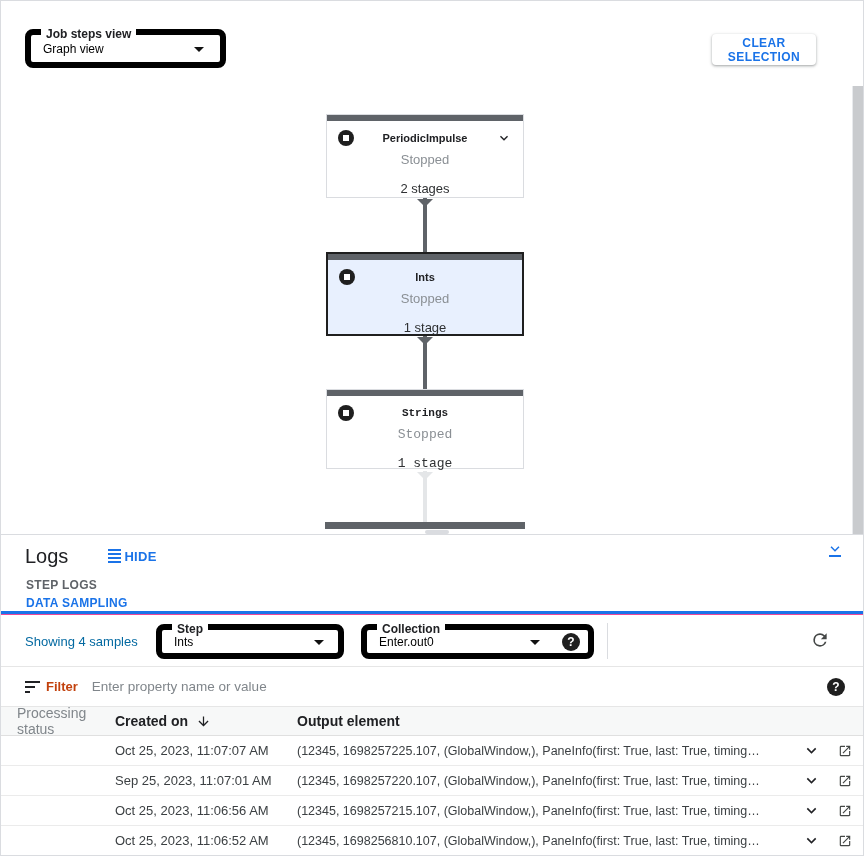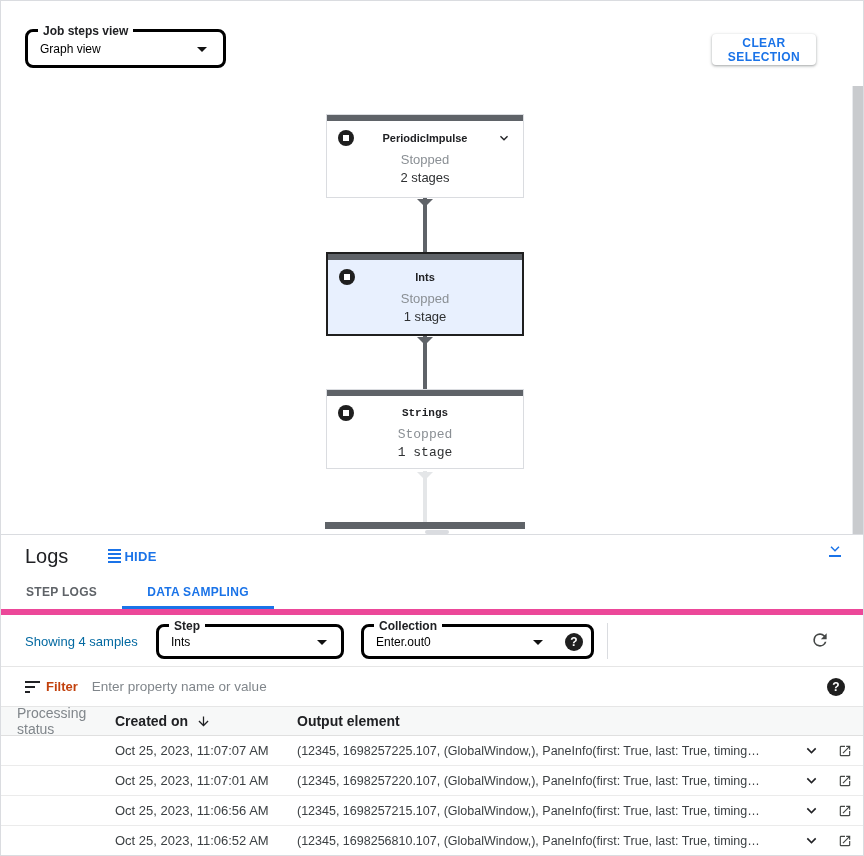--- a/index.html
+++ b/index.html
@@ -4,21 +4,21 @@
 <style>
   * { margin:0; padding:0; box-sizing:border-box; }
   body { background:#fff; }
   #root {
     position:relative; width:864px; height:856px;
     background:#fff; border:1px solid #dadce0; overflow:hidden;
     font-family:"Liberation Sans", sans-serif; color:#202124;
   }
 
   
-  .field { position:absolute; border:3px solid #000000; border-radius:8px; background:#fff; }
+  .field { position:absolute; border:6px solid #000000; border-radius:8px; background:#fff; }
   .flabel { position:absolute; top:-8px; left:10px; background:#fff; padding:0 5px;
             font-size:12px; font-weight:700; color:#202124; line-height:15px; white-space:nowrap; }
   .fvalue { position:absolute; left:12px; top:50%; transform:translateY(-50%);
             font-size:12px; color:#000000; white-space:nowrap; }
   .dd-arrow { position:absolute; top:50%; margin-top:-2px; width:0; height:0;
               border-left:5px solid transparent; border-right:5px solid transparent;
               border-top:5px solid #111; }
 
   .job-steps { left:24px; top:28px; width:201px; height:39px; }
   .job-steps .dd-arrow { right:16px; }
@@ -35,21 +35,21 @@
           border:1px solid #dadce0; }
   .node .topbar { height:6px; background:#5f6368; width:100%; }
   .node.selected { background:#e8f0fe; border:2px solid #1f1f1f; }
   .node-row1 { display:flex; align-items:center; padding:0 11px; margin-top:7px; height:20px; }
   .rec-icon { width:16px; height:16px; border-radius:50%; background:#1f1f1f;
               position:relative; flex:0 0 16px; }
   .rec-icon::after { content:""; position:absolute; left:5px; top:5px; width:6px; height:6px; background:#fff; }
   .node-title { flex:1; text-align:center; font-size:11px; font-weight:700; color:#202124; }
   .node-chev { width:16px; height:16px; flex:0 0 16px; }
   .node-status { text-align:center; font-size:13px; color:#8a8f94; margin-top:3px; line-height:17px; }
-  .node-stages { text-align:center; font-size:13px; color:#2f3133; margin-top:1px; line-height:17px; }
+  .node-stages { text-align:center; font-size:13px; color:#2f3133; margin-top:12px; line-height:17px; }
 
   .edge { position:absolute; width:4px; background:#5f6368; left:422px; }
   .edge.light { background:#e4e6e8; }
   .edge-arrow { position:absolute; left:416px; width:0; height:0;
     border-left:8px solid transparent; border-right:8px solid transparent;
     border-top:8px solid #5f6368; }
   .edge-arrow.light { border-top-color:#e4e6e8; }
   .partial-node-bar { position:absolute; left:324px; top:521px; width:200px; height:7px; background:#5f6368; }
   .h-scroll-thumb { position:absolute; left:424px; top:529px; width:24px; height:4px; background:#dadce0; border-radius:2px; }
   .v-scrollbar { position:absolute; left:851px; top:85px; width:11px; height:448px; background:#c9cbce; border-left:1px solid #e8eaed; }
@@ -61,21 +61,21 @@
   .hide-btn { display:flex; align-items:center; margin-left:40px; cursor:pointer; background:none; border:none; padding:0; }
   .hide-icon { display:flex; flex-direction:column; gap:2px; margin-right:3px; }
   .hide-icon i { display:block; width:13px; height:2px; background:#1a73e8; }
   .hide-label { color:#1a73e8; font-size:13px; font-weight:700; letter-spacing:.3px;
                 font-family:"Liberation Sans",sans-serif; }
   .collapse-btn { position:absolute; right:19px; top:9px; background:none; border:none; cursor:pointer;
                   display:flex; flex-direction:column; align-items:center; }
   .collapse-btn svg { display:block; }
   .collapse-bar { width:12px; height:2px; background:#1a73e8; margin-top:-3px; }
 
-  .tabs { height:38px; display:flex; border-bottom:6px solid #ec4899; }
+  .tabs { height:38px; display:flex; border-bottom:1px solid #ec4899;flex-direction:column; }
   .tab { height:100%; padding:0 25px; display:flex; align-items:center; cursor:pointer;
          font-size:12px; font-weight:700; letter-spacing:.3px; color:#5f6368;
          border-bottom:3px solid transparent; }
   .tab.active { color:#1a73e8; border-bottom-color:#1a73e8; }
 
   .samples-row { height:52px; position:relative; border-bottom:1px solid #e6e6e6; }
   .showing { position:absolute; left:24px; top:50%; transform:translateY(-50%); font-size:13px; color:#0369a1; }
   .step-field { left:155px; top:9px; width:188px; height:35px; }
   .step-field .dd-arrow { right:14px; }
   .collection-field { left:360px; top:9px; width:233px; height:35px; }
@@ -265,21 +265,21 @@
         <span class="row-open">
             <svg width="14" height="14" viewBox="0 0 24 24" fill="#444746">
               <path d="M19 19H5V5h7V3H5a2 2 0 0 0-2 2v14a2 2 0 0 0 2 2h14c1.1 0 2-.9 2-2v-7h-2v7zM14 3v2h3.59l-9.83 9.83 1.41 1.41L19 6.41V10h2V3h-7z"></path>
             </svg>
           </span>
       </span>
     </div>
 
     <div class="trow">
       <span class="col-status"><span class="status-dot"></span></span>
-      <span class="col-created">Oct 25, 2023, 11:07:01 AM</span>
+      <span class="col-created">Sep 25, 2023, 11:07:01 AM</span>
       <span class="cell-output">(12345, 1698257220.107, (GlobalWindow,), PaneInfo(first: True, last: True, timing…</span>
       <span class="row-icons">
         <span class="row-chev">
             <svg width="19" height="19" viewBox="0 0 24 24" fill="#202124">
               <path d="M16.59 8.59L12 13.17 7.41 8.59 6 10l6 6 6-6z"></path>
             </svg>
           </span>
         <span class="row-open">
             <svg width="14" height="14" viewBox="0 0 24 24" fill="#444746">
               <path d="M19 19H5V5h7V3H5a2 2 0 0 0-2 2v14a2 2 0 0 0 2 2h14c1.1 0 2-.9 2-2v-7h-2v7zM14 3v2h3.59l-9.83 9.83 1.41 1.41L19 6.41V10h2V3h-7z"></path>

